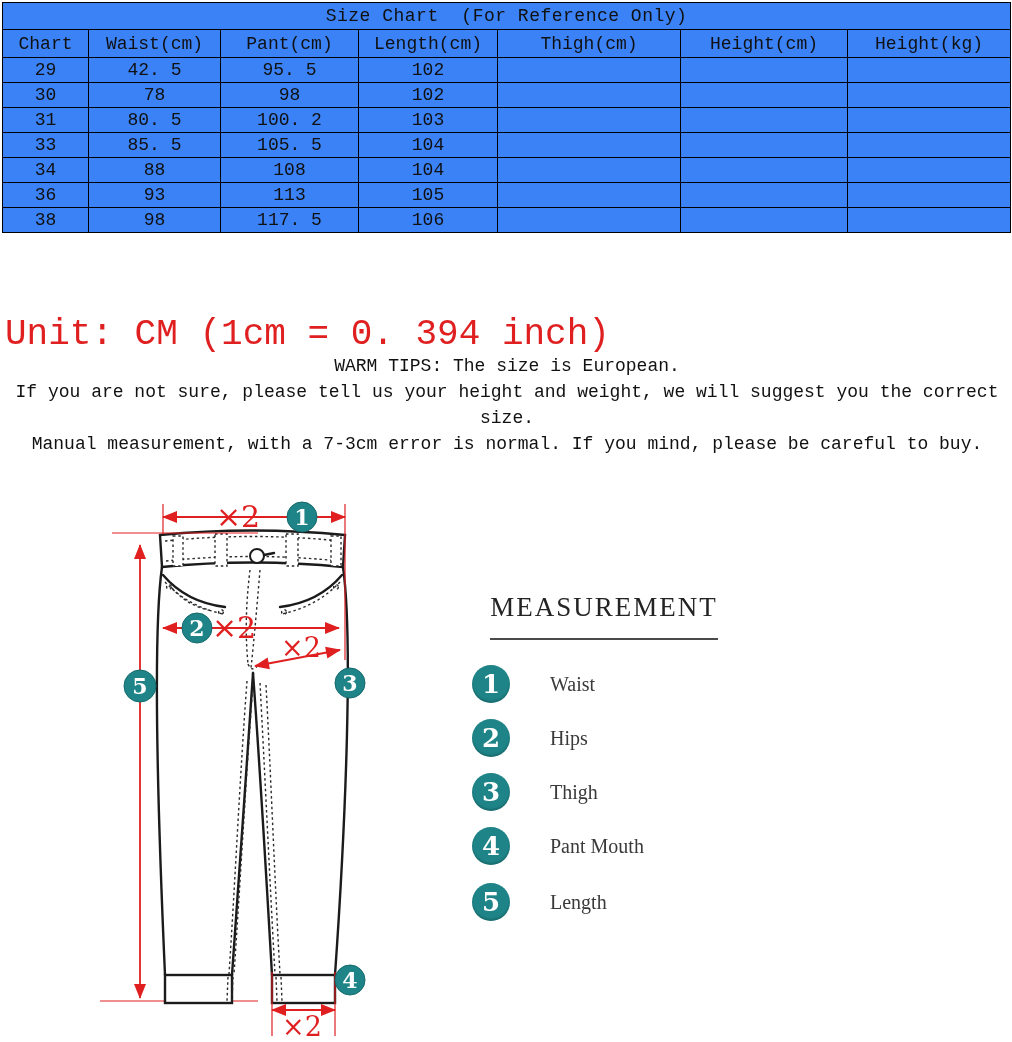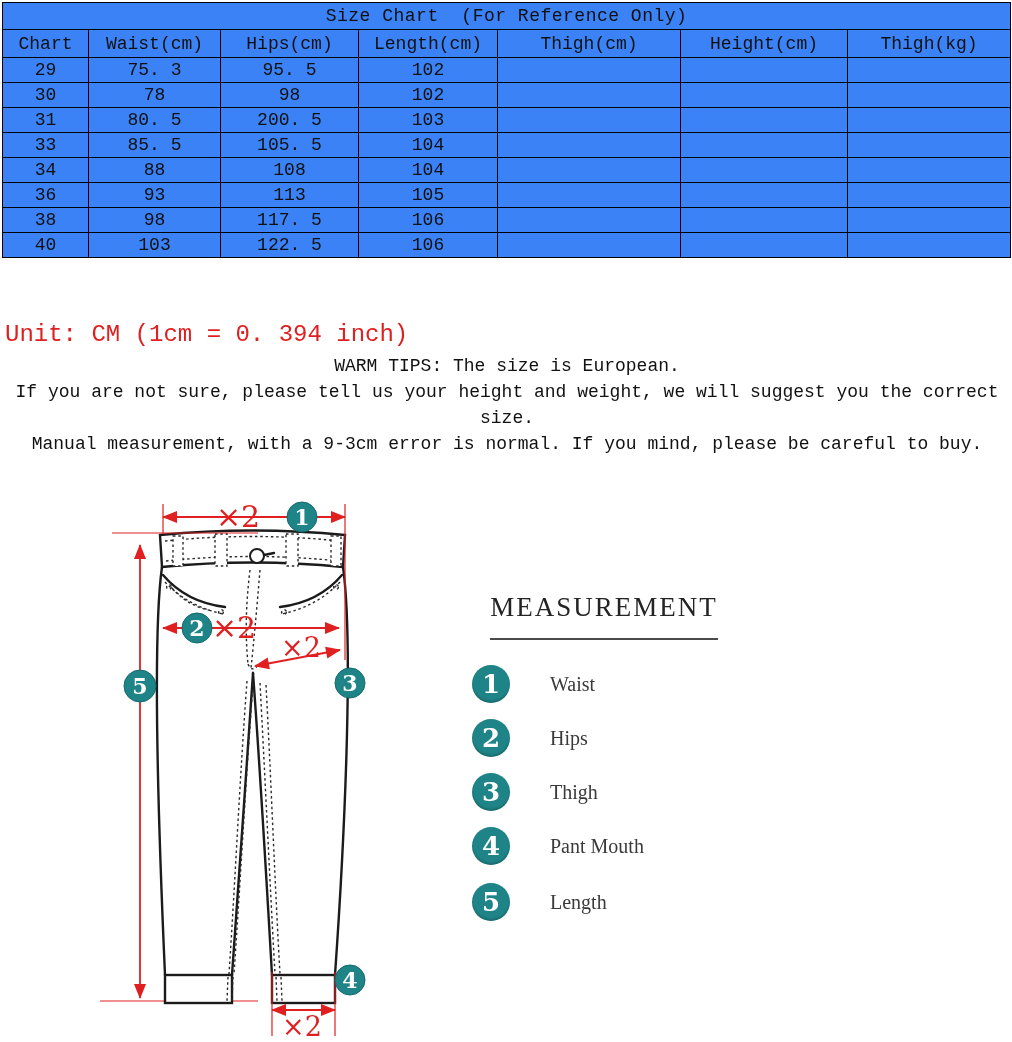--- a/index.html
+++ b/index.html
@@ -19,21 +19,21 @@
     font-size:18px; font-weight:normal; color:#101010;
     font-family:"Liberation Mono","DejaVu Sans Mono",monospace;
     overflow:hidden; white-space:pre;
   }
   td.title-cell { height:26px; font-size:21px; font-weight:bold; letter-spacing:0.5px; }
   table.size-table th { height:27px; font-size:18px; }
   table.size-table tbody td.cell { height:24px; }
   
   .unit-note {
     position:absolute; top:318px; left:5px; height:34px; line-height:34px;
-    color:var(--red); font-size:24px; white-space:pre;
+    color:var(--red); font-size:36px; white-space:pre;
   }
   .tips { position:absolute; top:353px; left:5px; width:1004px;text-align:center; }
   .tips p { margin:0; font-size:18px; line-height:26px; color:#111; }
   
   svg.pants { position:absolute; left:88px; top:488px; }
   .cloth  { fill:#fff; stroke:none; }
   .ol     { fill:none; stroke:#1b1b1b; stroke-width:2.4; stroke-linecap:round; }
   .ol-f   { fill:#fff; stroke:#1b1b1b; stroke-width:2.4; }
   .st     { fill:none; stroke:#2a2a2a; stroke-width:1.4; stroke-dasharray:2.5 2.8; }
   .st-f   { fill:#fff; stroke:#2a2a2a; stroke-width:1.4; stroke-dasharray:2.5 2.8; }
@@ -74,48 +74,48 @@
       <col style="width:167px">
       <col style="width:163px">
   </colgroup>
   <tbody id="tbl-body">
     <tr>
       <td class="title-cell" colspan="7">Size Chart  (For Reference Only)</td>
     </tr>
     <tr id="tbl-header-row">
         <th>Chart</th>
         <th>Waist(cm)</th>
-        <th>Hips(cm)</th>
+        <th>Pant(cm)</th>
         <th>Length(cm)</th>
         <th>Thigh(cm)</th>
         <th>Height(cm)</th>
-        <th>Thigh(kg)</th>
+        <th>Height(kg)</th>
       </tr>
       <tr>
         <td class="cell">29</td>
-        <td class="cell">75. 3</td>
+        <td class="cell">42. 5</td>
         <td class="cell">95. 5</td>
         <td class="cell">102</td>
         <td class="cell"></td>
         <td class="cell"></td>
         <td class="cell"></td>
       </tr>
       <tr>
         <td class="cell">30</td>
         <td class="cell">78</td>
         <td class="cell">98</td>
         <td class="cell">102</td>
         <td class="cell"></td>
         <td class="cell"></td>
         <td class="cell"></td>
       </tr>
       <tr>
         <td class="cell">31</td>
         <td class="cell">80. 5</td>
-        <td class="cell">200. 5</td>
+        <td class="cell">100. 2</td>
         <td class="cell">103</td>
         <td class="cell"></td>
         <td class="cell"></td>
         <td class="cell"></td>
       </tr>
       <tr>
         <td class="cell">33</td>
         <td class="cell">85. 5</td>
         <td class="cell">105. 5</td>
         <td class="cell">104</td>
@@ -143,37 +143,28 @@
       </tr>
       <tr>
         <td class="cell">38</td>
         <td class="cell">98</td>
         <td class="cell">117. 5</td>
         <td class="cell">106</td>
         <td class="cell"></td>
         <td class="cell"></td>
         <td class="cell"></td>
       </tr>
-      <tr>
-        <td class="cell">40</td>
-        <td class="cell">103</td>
-        <td class="cell">122. 5</td>
-        <td class="cell">106</td>
-        <td class="cell"></td>
-        <td class="cell"></td>
-        <td class="cell"></td>
-      </tr>
     </tbody>
 </table>
 
 <div class="unit-note">Unit: CM (1cm = 0. 394 inch)</div>
 <div class="tips">
   <p>WARM TIPS: The size is European.</p>
   <p>If you are not sure, please tell us your height and weight, we will suggest you the correct size.</p>
-  <p>Manual measurement, with a 9-3cm error is normal. If you mind, please be careful to buy.</p>
+  <p>Manual measurement, with a 7-3cm error is normal. If you mind, please be careful to buy.</p>
 </div>
 
 <svg class="pants" width="366" height="554" viewBox="0 0 366 554">
   <defs>
     <marker id="ah" markerUnits="userSpaceOnUse" markerWidth="17" markerHeight="13" refX="15" refY="6.5" orient="auto-start-reverse">
       <path d="M1,0.5 L16,6.5 L1,12.5 Z" fill="#e02020"></path>
     </marker>
   </defs>
 
   <path class="rthin" d="M12,513 H170"></path>

